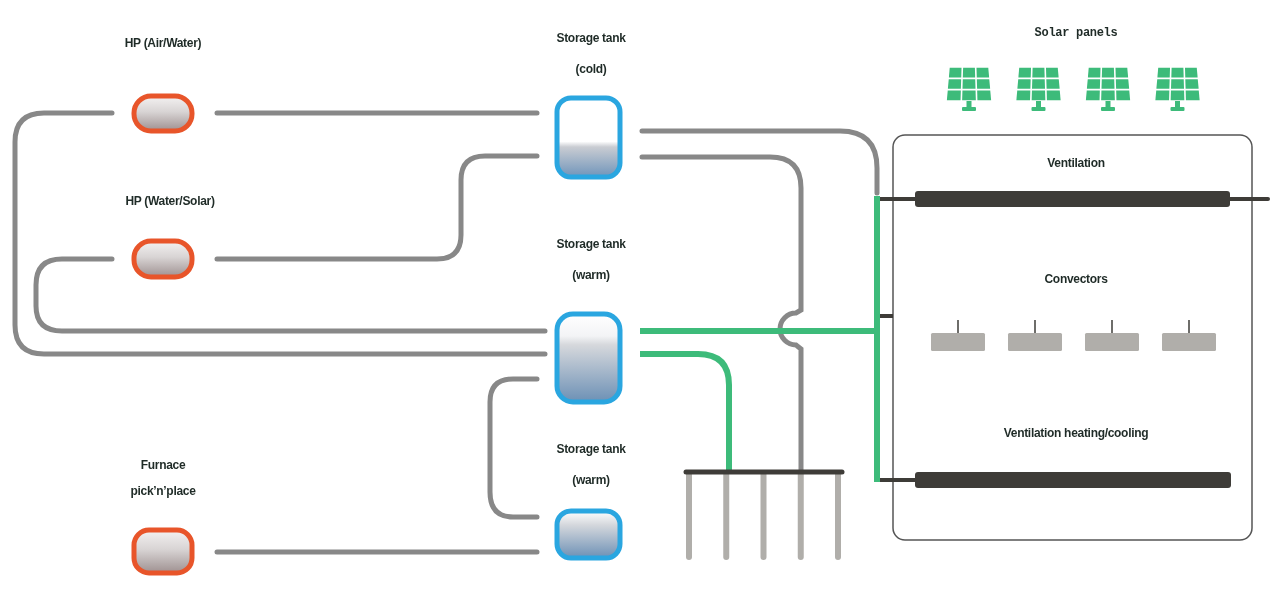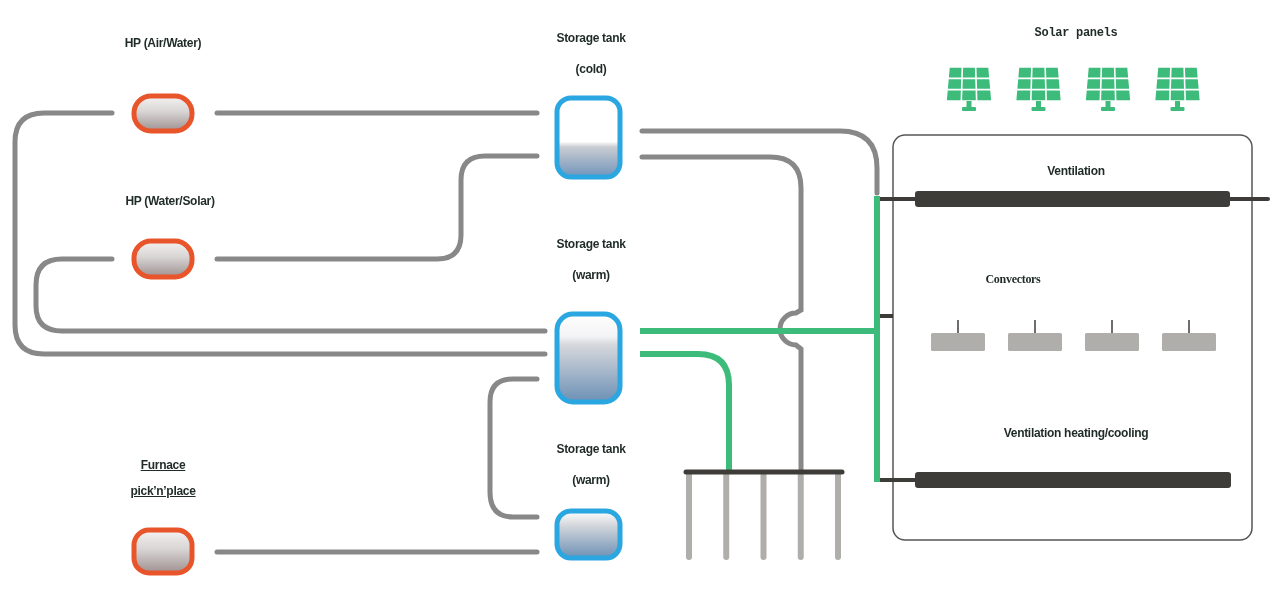--- a/index.html
+++ b/index.html
@@ -168,42 +168,42 @@
   <line x1="880" y1="480" x2="918" y2="480" stroke="#3e3c38" stroke-width="4"></line>
   <rect x="915" y="472" width="316" height="16" rx="3" fill="#3e3c38"></rect>
 </svg>
 
 <div class="lbl" style="left:163px; top:28px;text-align:center;">
   <span>HP (Air/Water)</span>
 </div>
 <div class="lbl" style="left:170px; top:186px;">
   <span>HP (Water/Solar)</span>
 </div>
-<div class="lbl" style="left:163px; top:452px; line-height:26px;text-decoration:underline;">
+<div class="lbl" style="left:163px; top:452px; line-height:26px;">
   <span>Furnace</span>
   <span>pick’n’place</span>
 </div>
 
 <div class="lbl" style="left:591px; top:23px;">
   <span>Storage tank</span>
   <span>(cold)</span>
 </div>
 <div class="lbl" style="left:591px; top:229px;">
   <span>Storage tank</span>
   <span>(warm)</span>
 </div>
 <div class="lbl" style="left:591px; top:434px;">
   <span>Storage tank</span>
   <span>(warm)</span>
 </div>
 
 <div class="lbl" style="left:1076px; top:18px;font-family:Liberation Mono, monospace;">
   <span>Solar panels</span>
 </div>
-<div class="lbl" style="left:1076px; top:156px;text-align:right;">
+<div class="lbl" style="left:1076px; top:148px;text-align:right;">
   <span>Ventilation</span>
 </div>
-<div class="lbl" style="left:1013px; top:264px;font-family:Liberation Serif, serif;">
+<div class="lbl" style="left:1076px; top:264px;">
   <span>Convectors</span>
 </div>
 <div class="lbl" style="left:1076px; top:418px;">
   <span>Ventilation heating/cooling</span>
 </div>
 
 </body></html>

